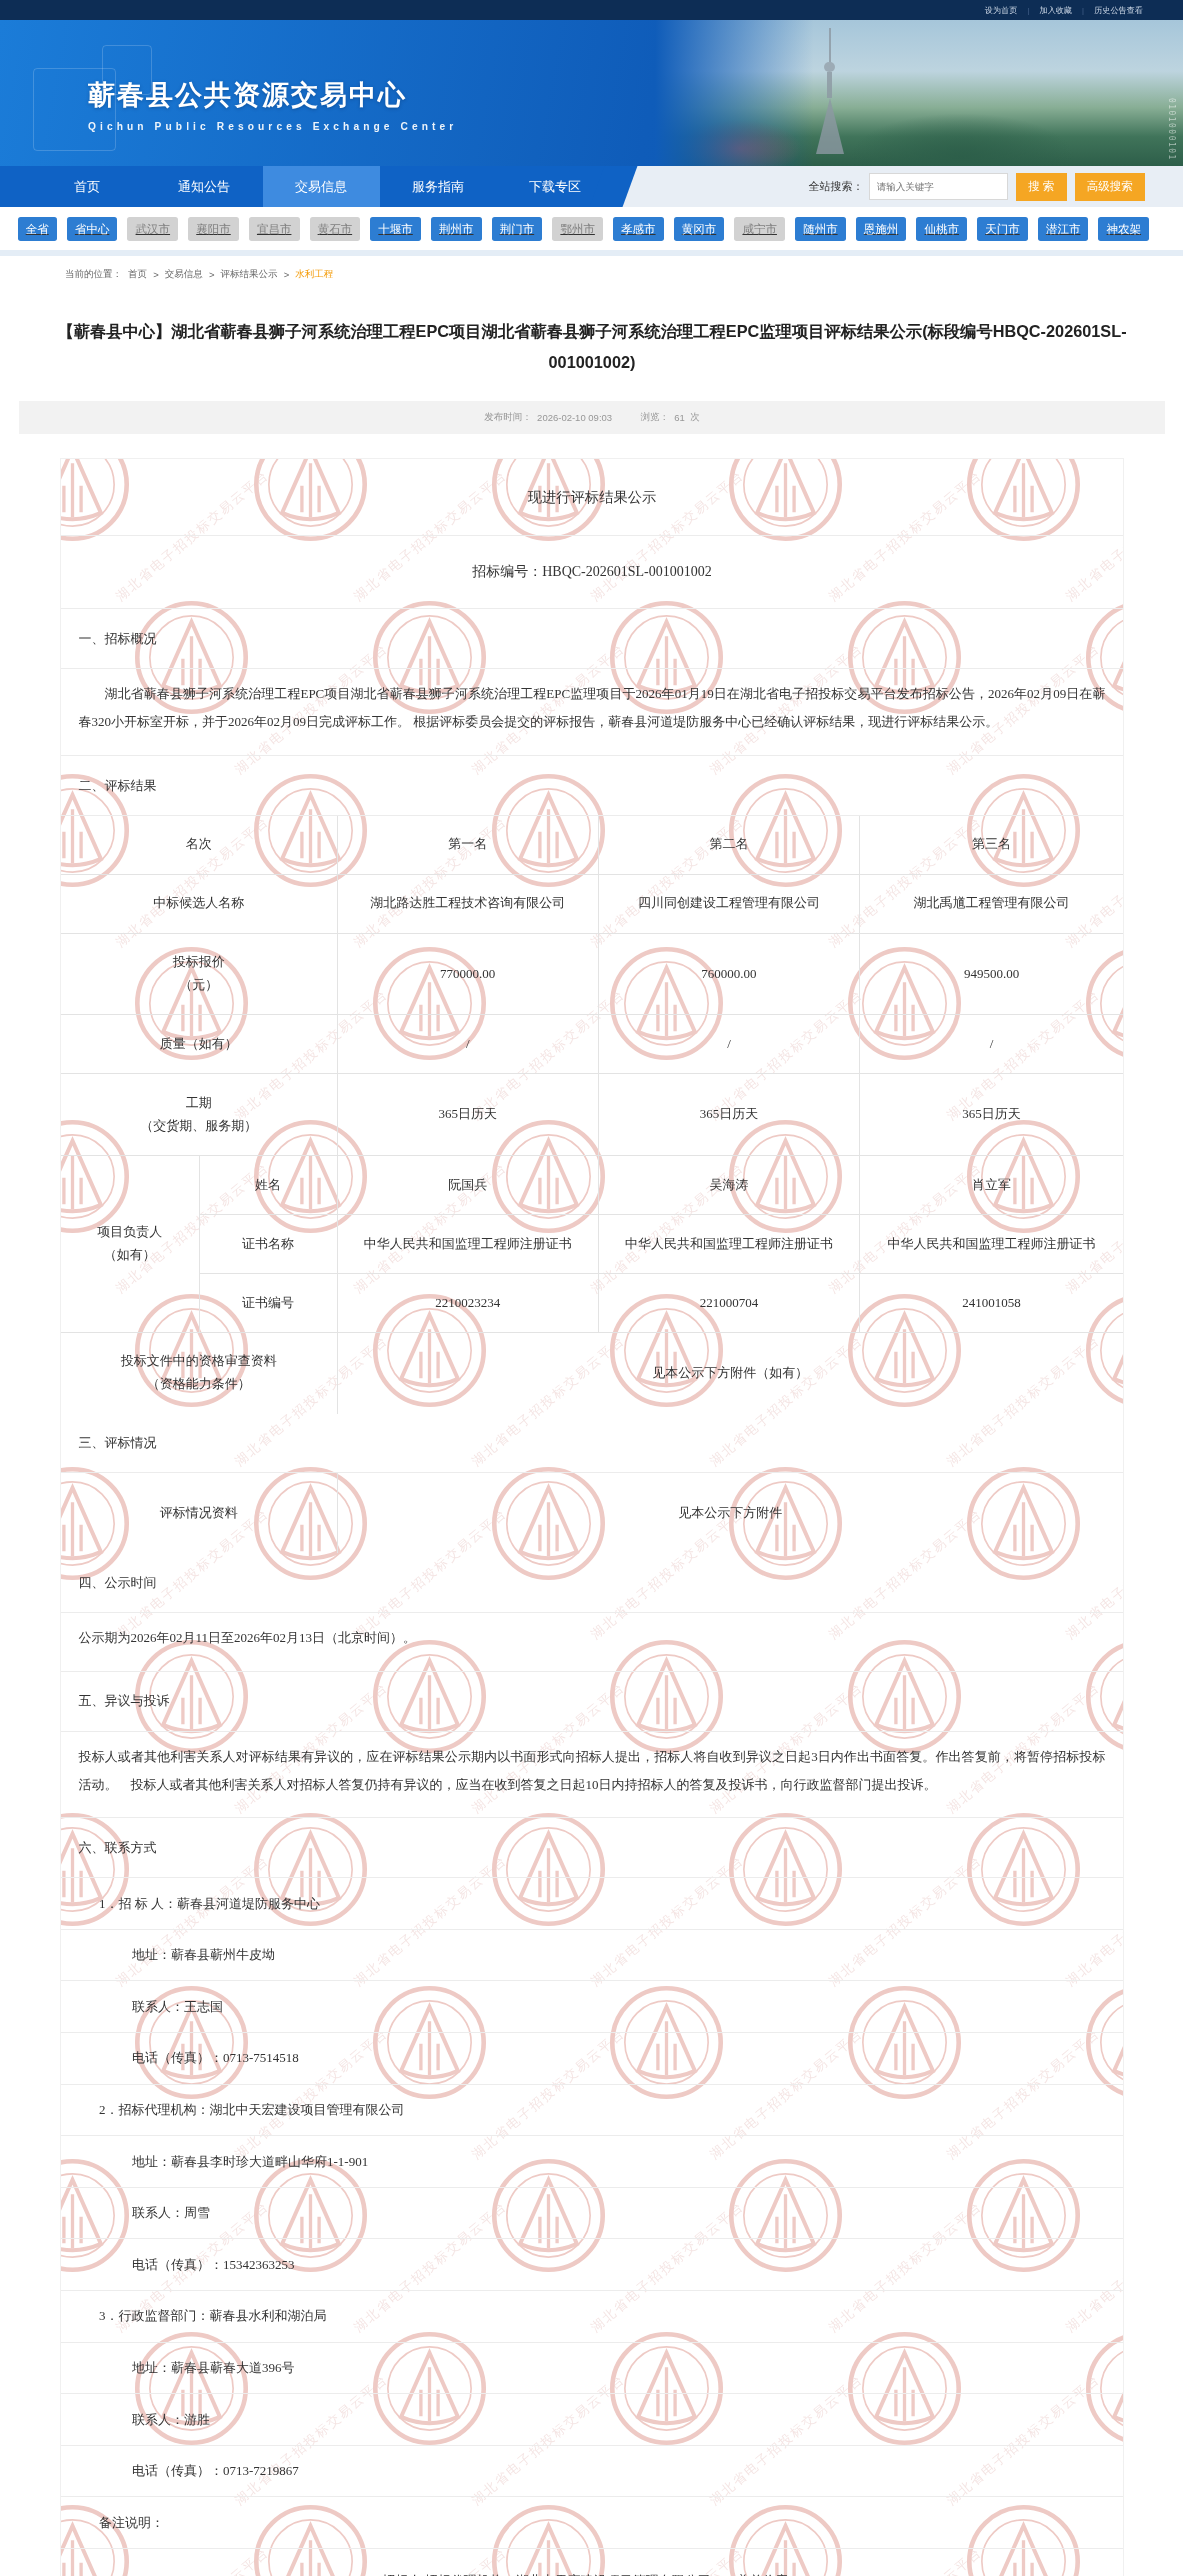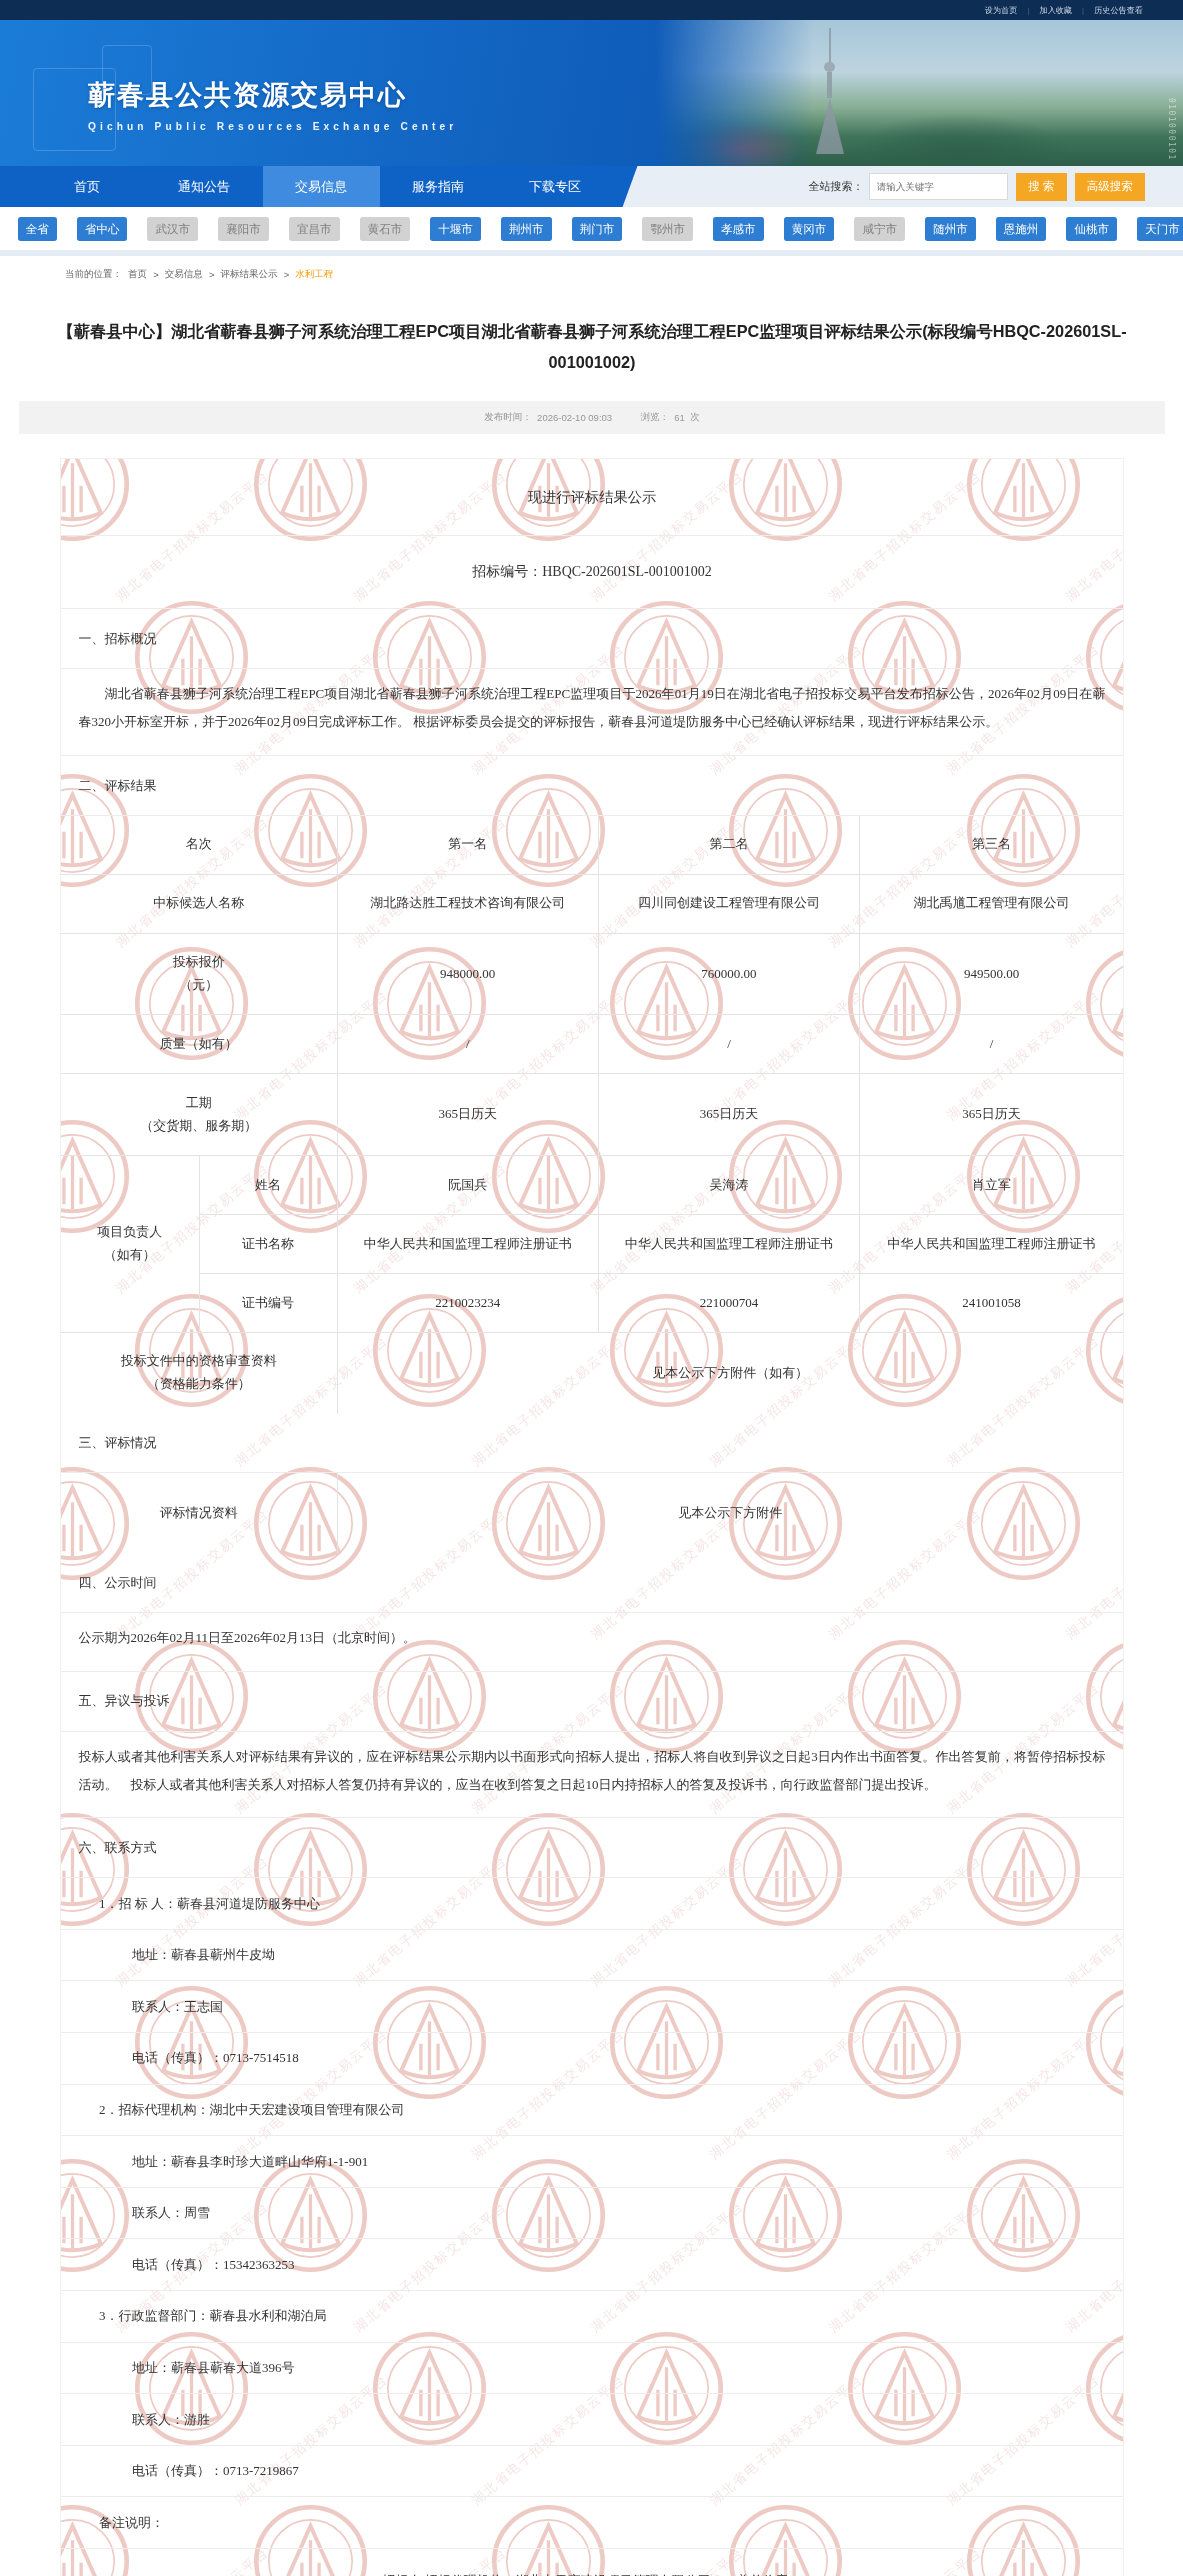--- a/index.html
+++ b/index.html
@@ -32,21 +32,21 @@
   .nav{height:41px;display:flex;background:#e8eef5;position:relative;}
   .nav-left{display:flex;background:#0f62c5;padding-left:28.5px;position:relative;}
   .nav-left::after{content:'';position:absolute;right:-16.3px;top:0;width:33px;height:100%;background:#0f62c5;transform:skewX(-20deg);}
   .nav-item{display:flex;align-items:center;justify-content:center;width:117px;color:#fff;font-size:13px;cursor:pointer;position:relative;z-index:1;}
   .nav-item.active{background:#3e8be0;}
   .nav-search{flex:1;display:flex;align-items:center;justify-content:flex-end;padding-right:39px;}
   .search-label{font-size:11px;color:#333;margin-right:5.4px;}
   .search-input{width:139px;height:27px;border:0.7px solid #d8d8d8;padding:0 6.8px;font-size:9.5px;background:#fff;color:#333;box-sizing:border-box;font-family:"Liberation Sans",sans-serif;}
   .btn-orange{height:28.5px;background:#f5a623;color:#fff;font-size:11.5px;border:none;padding:0 12.2px;margin-left:8.1px;cursor:pointer;font-family:"Liberation Sans",sans-serif;}
   
-  .tabs{background:#fff;padding:9.5px 17.6px 8.1px;display:flex;gap:20px;border-bottom:6.8px solid #e4edf6;}
+  .tabs{background:#fff;padding:9.5px 17.6px 8.1px;display:flex;gap:10px;border-bottom:6.8px solid #e4edf6;text-decoration:underline;}
   .tab{border-radius:2.7px;font-size:11.5px;padding:4.8px 8.1px;cursor:pointer;white-space:nowrap;}
   .tab.on{background:#2d7dd2;color:#fff;}
   .tab.off{background:#d2d2d2;color:#7f7f7f;}
   
   .breadcrumb{padding:12.2px 0 5.4px 65px;font-size:9.5px;color:#666;display:flex;gap:6.1px;align-items:center;}
   .bc-link{cursor:pointer;color:#666;}
   .bc-cur{color:#f39800;}
   
   .article-title{padding:19px 48px 4.1px;text-align:center;font-size:16.3px;font-weight:bold;color:#222;line-height:1.9;}
   .meta{margin:19px 19px 0;background:#f2f2f2;height:33px;display:flex;align-items:center;justify-content:center;font-size:9.5px;color:#979797;}
@@ -644,21 +644,21 @@
         </tr>
         <tr>
           <td colspan="2">中标候选人名称</td>
           <td>湖北路达胜工程技术咨询有限公司</td>
           <td>四川同创建设工程管理有限公司</td>
           <td>湖北禹馗工程管理有限公司</td>
         </tr>
         <tr>
           <td colspan="2" class="multiline">投标报价
 （元）</td>
-          <td>948000.00</td>
+          <td>770000.00</td>
           <td>760000.00</td>
           <td>949500.00</td>
         </tr>
         <tr>
           <td colspan="2">质量（如有）</td>
           <td>/</td>
           <td>/</td>
           <td>/</td>
         </tr>
         <tr>

